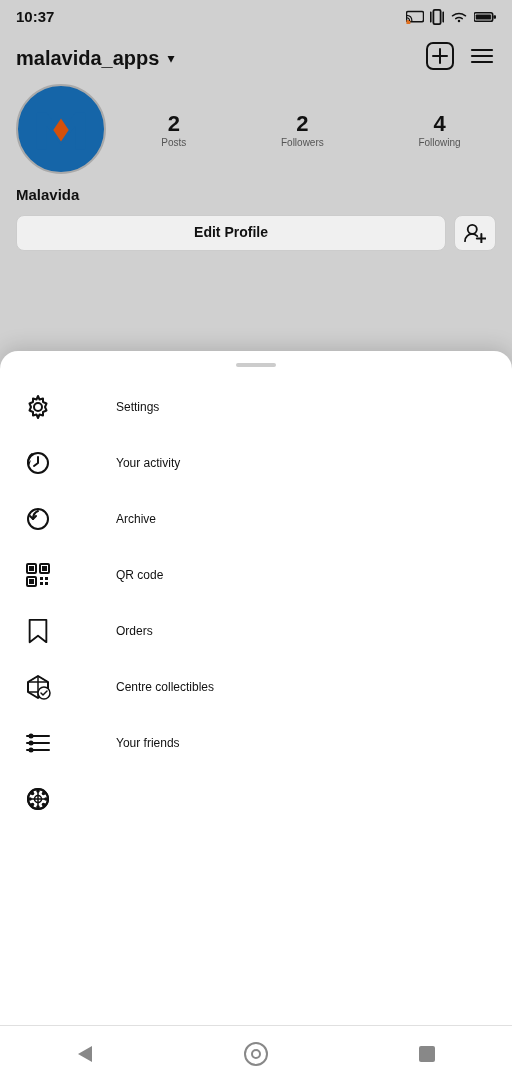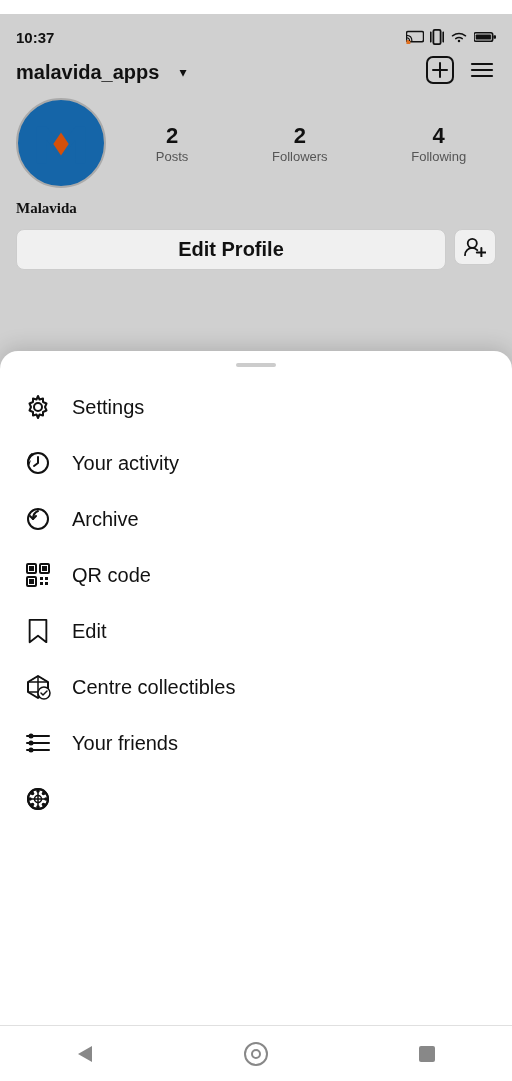--- a/index.html
+++ b/index.html
@@ -18,24 +18,23 @@
       width: 100%;
       height: 370px;
       background: #d0d0d0;
       position: relative;
     }
 
     
     .status-bar {
       display: flex;
       justify-content: space-between;
-      align-items: flex-end;
+      align-items: flex-start;
       padding: 8px 16px 4px;
       height: 36px;
-      margin-top: 14px;
     }
     .status-time {
       font-size: 15px;
       font-weight: 600;
       color: #111;
     }
     .status-icons {
       display: flex;
       align-items: center;
       gap: 6px;
@@ -47,21 +46,21 @@
     
     .profile-header {
       display: flex;
       justify-content: space-between;
       align-items: center;
       padding: 6px 16px 10px;
     }
     .profile-username-row {
       display: flex;
       align-items: center;
-      gap: 20px;
+      gap: 8px;
     }
     .profile-username {
       font-size: 20px;
       font-weight: 700;
       color: #111;
     }
     .chevron-icon {
       font-size: 14px;
       color: #111;
     }
@@ -115,45 +114,44 @@
       display: flex;
       flex-direction: column;
       align-items: center;
     }
     .stat-number {
       font-size: 22px;
       font-weight: 700;
       color: #111;
     }
     .stat-label {
-      font-size: 13px;
+      font-size: 10px;
       color: #555;
     }
 
     .profile-name {
       padding: 0 16px 12px;
       font-size: 15px;
       font-weight: 600;
       color: #111;
-      font-family: Liberation Serif, serif;
     }
 
     
     .edit-profile-row {
       display: flex;
       gap: 8px;
       padding: 0 16px 16px;
     }
     .edit-profile-btn {
       flex: 1;
       padding: 8px;
       border: 1px solid #ccc;
       border-radius: 8px;
       background: #f0f0f0;
-      font-size: 20px;
+      font-size: 14px;
       font-weight: 600;
       text-align: center;
       color: #111;
       cursor: pointer;
     }
     .add-friend-btn {
       width: 42px;
       height: 36px;
       border: 1px solid #ccc;
       border-radius: 8px;
@@ -199,22 +197,23 @@
     }
     .menu-icon {
       width: 28px;
       height: 28px;
       display: flex;
       align-items: center;
       justify-content: center;
       flex-shrink: 0;
     }
     .menu-label {
-      font-size: 20px;
-      color: #111;
+      font-size: 12px;
+      color: #111;
+      margin-left: 44px;
     }
 
     
     .bottom-nav {
       position: absolute;
       bottom: 0;
       left: 0;
       width: 100%;
       height: 56px;
       background: #fff;
@@ -392,21 +391,21 @@
       </div>
       <span class="menu-label">QR code</span>
     </li>
 
     <li class="menu-item">
       <div class="menu-icon">
         <svg width="22" height="26" viewBox="0 0 22 28" fill="none">
           <path d="M2 2 L20 2 L20 26 L11 19 L2 26 Z" stroke="#111" stroke-width="2" stroke-linejoin="round"></path>
         </svg>
       </div>
-      <span class="menu-label">Edit</span>
+      <span class="menu-label">Orders</span>
     </li>
 
 
     <li class="menu-item">
       <div class="menu-icon">
         <svg width="26" height="26" viewBox="0 0 26 26" fill="none">
           <polygon points="13,2 23,8 23,18 13,24 3,18 3,8" stroke="#111" stroke-width="2" fill="none" stroke-linejoin="round"></polygon>
           <polyline points="13,2 13,24" stroke="#111" stroke-width="1.5"></polyline>
           <polyline points="3,8 23,8" stroke="#111" stroke-width="1.5"></polyline>
           <polyline points="3,18 23,18" stroke="#111" stroke-width="1.5"></polyline>

